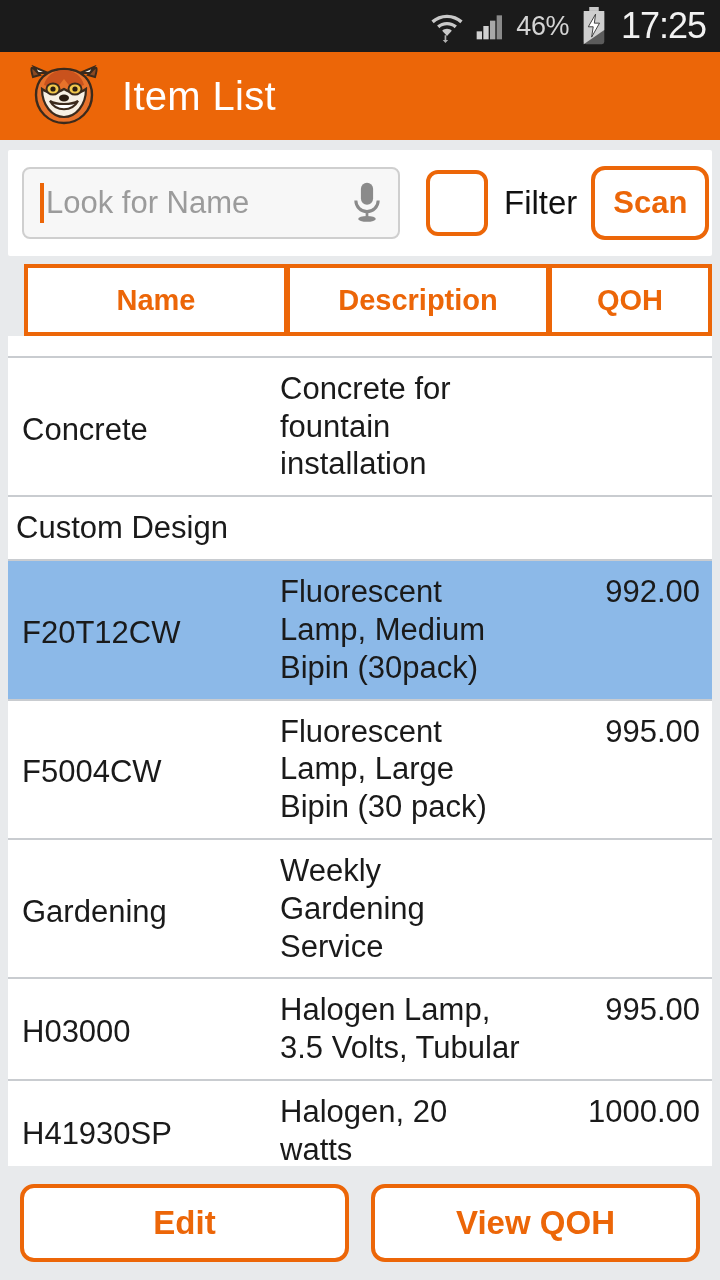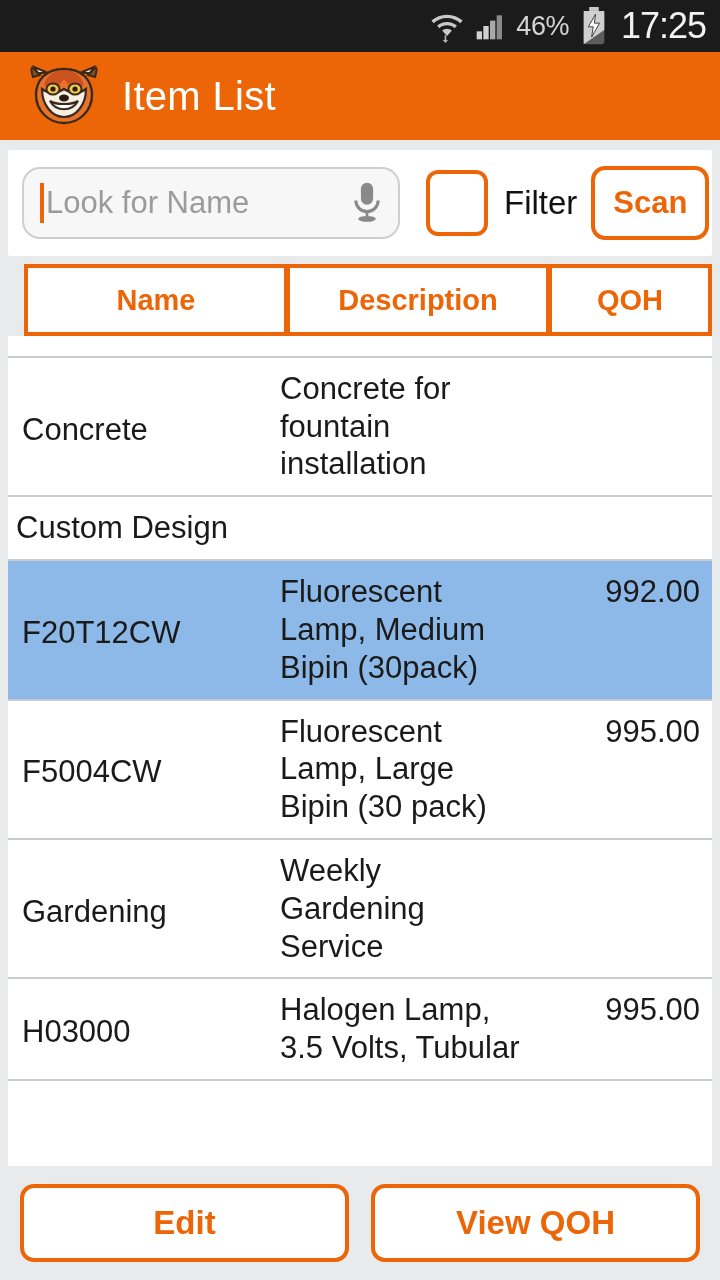--- a/index.html
+++ b/index.html
@@ -37,21 +37,21 @@
     color: #ffffff; font-size: 40px; font-weight: 400; letter-spacing: 0.3px;
   }
 
   
   .searchwrap {
     flex: 0 0 106px; background: #ffffff;
     margin: 10px 8px 0 8px; border-radius: 2px;
     display: flex; align-items: center; padding: 0 14px; gap: 0;
   }
   .searchbox {
-    flex: 0 0 378px; height: 72px; border: 2px solid #cfcfcf; border-radius: 18px;
+    flex: 0 0 378px; height: 72px; border: 2px solid #cfcfcf; border-radius: 8px;
     background: #f7f7f7; display: flex; align-items: center; padding: 0 14px 0 0;
     position: relative;
   }
   .caret {
     width: 4px; height: 40px; background: #ec6608; margin-left: 16px; flex: 0 0 4px;
   }
   .placeholder {
     flex: 1; color: #9b9b9b; font-size: 31px; padding-left: 2px;
     white-space: nowrap; overflow: hidden;
   }
@@ -227,20 +227,25 @@
       <div class="row">
         <div class="c-name">Gardening</div>
         <div class="c-desc">Weekly Gardening Service</div>
         <div class="c-qoh"></div>
       </div>
       <div class="row">
         <div class="c-name">H03000</div>
         <div class="c-desc">Halogen Lamp, 3.5 Volts, Tubular</div>
         <div class="c-qoh">995.00</div>
       </div>
+      <div class="row">
+        <div class="c-name">H41930SP</div>
+        <div class="c-desc">Halogen, 20 watts</div>
+        <div class="c-qoh">1000.00</div>
+      </div>
     </div>
 
   <div class="footer">
     <div class="fbtn">Edit</div>
     <div class="fbtn">View QOH</div>
   </div>
 
 </div>
 
 </body></html>

